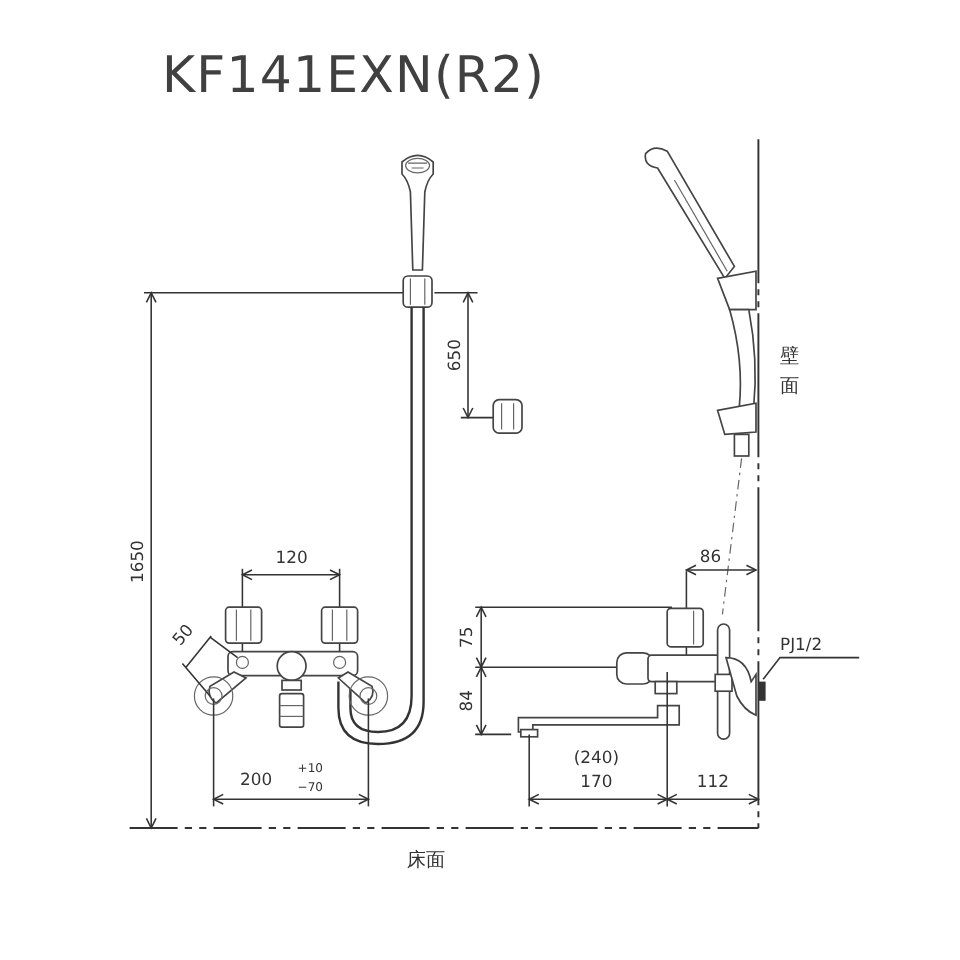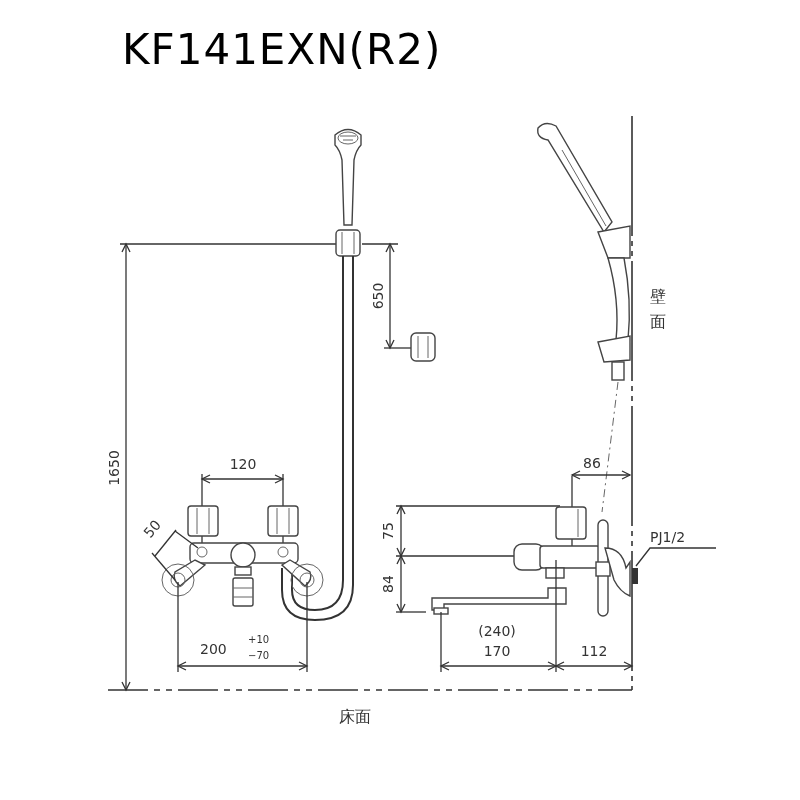--- a/index.html
+++ b/index.html
@@ -1,19 +1,19 @@
 <!DOCTYPE html>
 <html><head>
   <meta charset="utf-8">
   <style>
     html, body { margin: 0; padding: 0; background: #ffffff; }
     body { width: 800px; height: 800px; position: relative; overflow: hidden;
            font-family: "DejaVu Sans", "Liberation Sans", sans-serif; color: #222; }
     .title { position: absolute; left: 122px; top: 22px; font-size: 42px; letter-spacing: 1px;
-             font-weight: normal; color: #000000; margin: 0; line-height: 56px; }
+             font-weight: normal; color: #404040; margin: 13px; line-height: 56px; }
     svg { position: absolute; left: 0; top: 0; }
     .dim { font-family: "DejaVu Sans", "Liberation Sans", sans-serif; font-size: 14px; fill: #333; }
     .dimsm { font-family: "DejaVu Sans", "Liberation Sans", sans-serif; font-size: 10px; fill: #333; }
     .jp { font-family: "DejaVu Sans", sans-serif; font-size: 16px; fill: #333; }
     .ln { stroke: #333; stroke-width: 1.3; fill: none; }
     .ln2 { stroke: #333; stroke-width: 2; fill: none; }
     .part { stroke: #444; stroke-width: 1.4; fill: #fff; }
     .thin { stroke: #666; stroke-width: 1; fill: none; }
     .dash { stroke: #333; stroke-width: 1.6; fill: none; stroke-dasharray: 40 6 6 6 6 6; }
     .wall { stroke: #333; stroke-width: 1.6; fill: none; stroke-dasharray: 120 5 5 5 5 5; }

